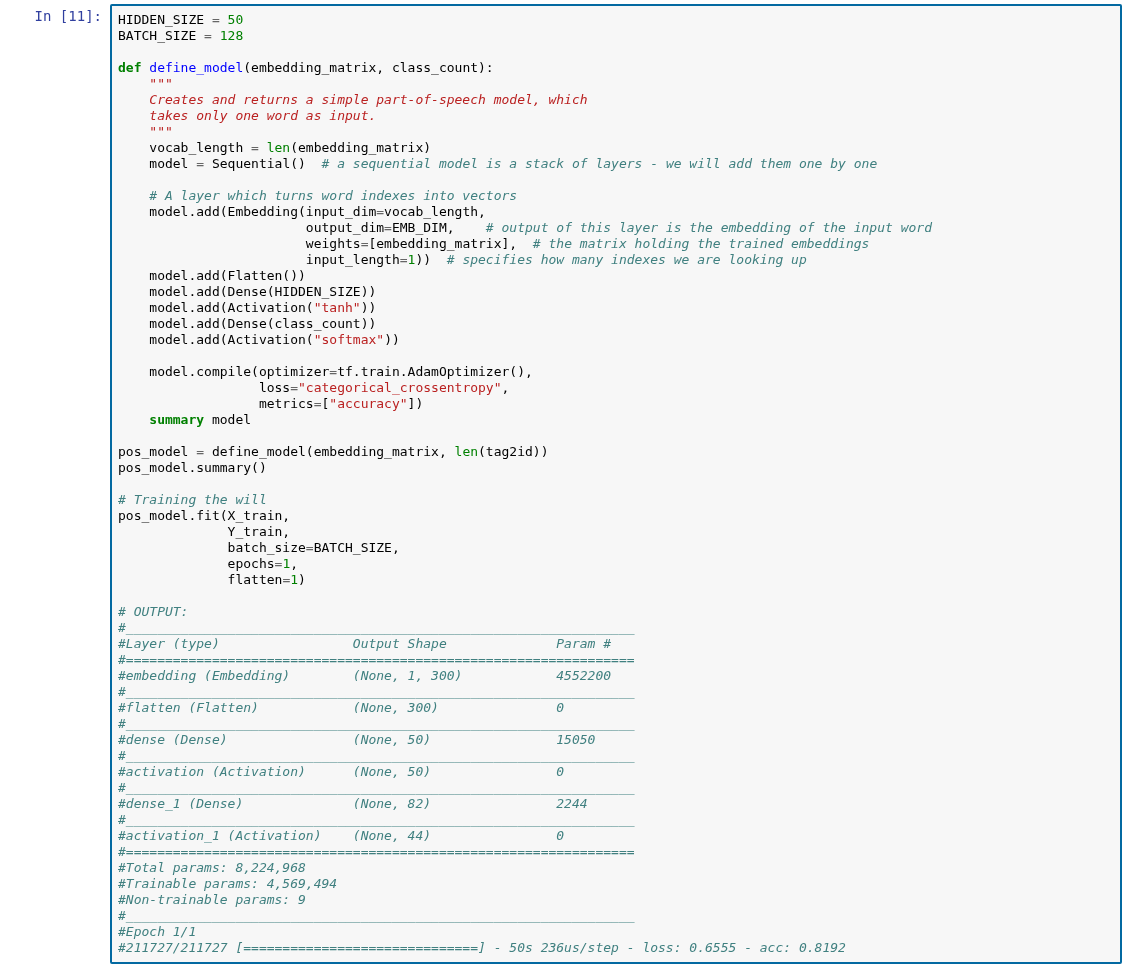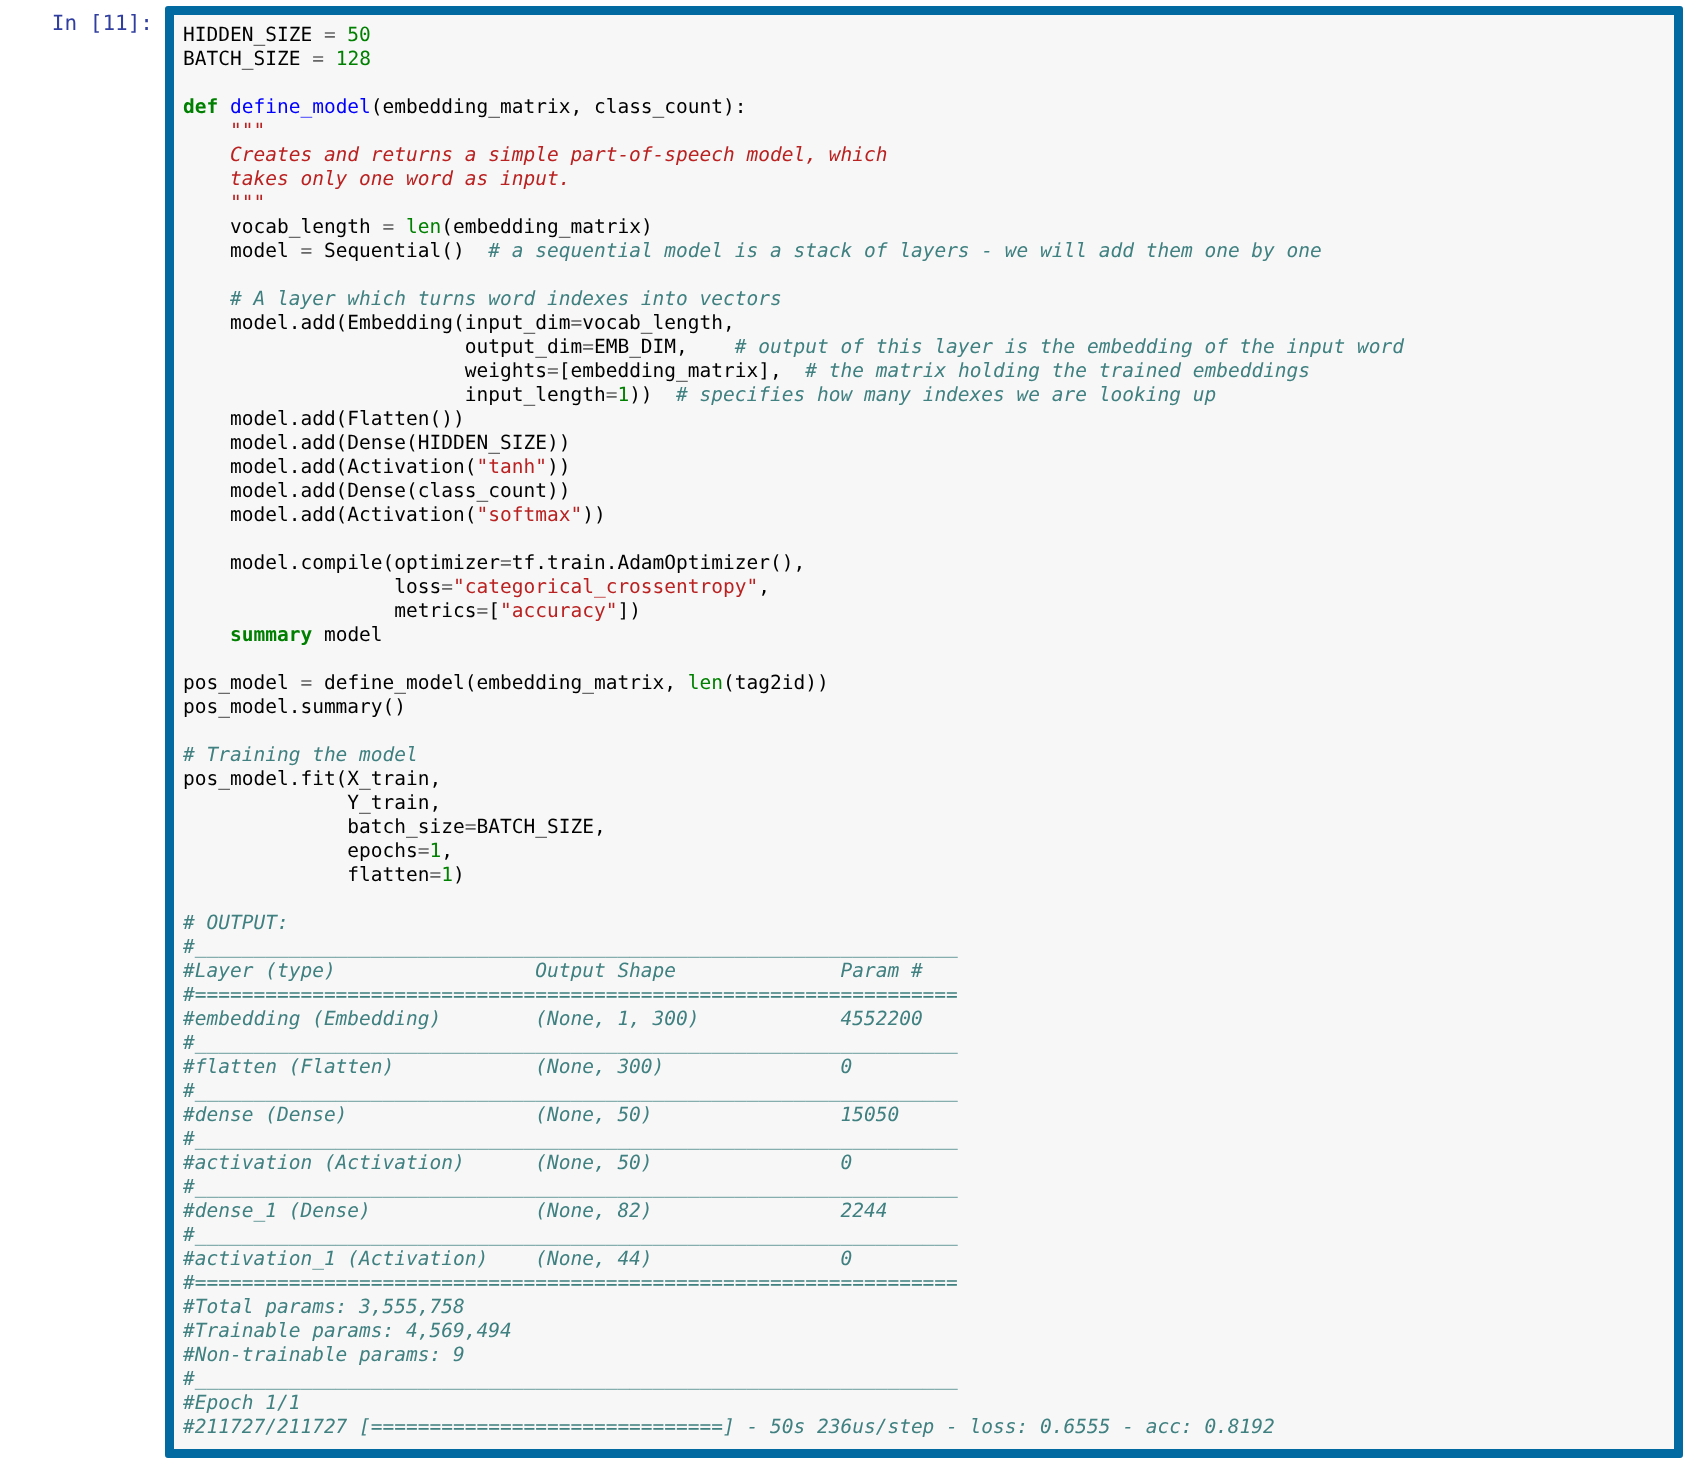--- a/index.html
+++ b/index.html
@@ -17,21 +17,21 @@
   min-width: 96px;
   font-family: monospace;
   font-size: 14px;
   text-align: right;
   padding: 4px 8px 4px 0;
   color: #303F9F;
 }
 .prompt .in { color: #303F9F; text-align: right; }
 .input-area {
   flex: 1;
-  border: 6px solid #0369a1;
+  border: 2px solid #0369a1;
   background: #f7f7f7;
   border-radius: 2px;
   padding: 6px 6px;
   overflow-x: auto;
 }
 pre.code {
   font-family: "DejaVu Sans Mono", Menlo, Consolas, monospace;
   font-size: 13px;
   color: #000;
   line-height: 16px;
@@ -76,21 +76,21 @@
 <span>    model.add(Activation(</span><span class="str">"softmax"</span><span>))</span>
 
 <span>    model.compile(optimizer</span><span class="eq">=</span><span>tf.train.AdamOptimizer(),</span>
 <span>                  loss</span><span class="eq">=</span><span class="str">"categorical_crossentropy"</span>,
 <span>                  metrics</span><span class="eq">=</span><span>[</span><span class="str">"accuracy"</span><span>])</span>
     <span class="kw">summary</span><span> model</span>
 
 <span>pos_model </span><span class="eq">=</span><span> define_model(embedding_matrix, </span><span class="bi">len</span><span>(tag2id))</span>
 <span>pos_model.summary()</span>
 
-<span class="cm"># Training the model</span>
+<span class="cm"># Training the will</span>
 <span>pos_model.fit(X_train,</span>
 <span>              Y_train,</span>
 <span>              batch_size</span><span class="eq">=</span><span>BATCH_SIZE,</span>
 <span>              epochs</span><span class="eq">=</span><span class="num">1</span><span>,</span>
 <span>              flatten</span><span class="eq">=</span><span class="num">1</span><span>)</span>
 
 <span class="cm"># OUTPUT:</span>
 <span class="cm">#_________________________________________________________________</span>
 <span class="cm">#Layer (type)                 Output Shape              Param #   </span>
 <span class="cm">#=================================================================</span>
@@ -99,20 +99,20 @@
 <span class="cm">#flatten (Flatten)            (None, 300)               0         </span>
 <span class="cm">#_________________________________________________________________</span>
 <span class="cm">#dense (Dense)                (None, 50)                15050     </span>
 <span class="cm">#_________________________________________________________________</span>
 <span class="cm">#activation (Activation)      (None, 50)                0         </span>
 <span class="cm">#_________________________________________________________________</span>
 <span class="cm">#dense_1 (Dense)              (None, 82)                2244      </span>
 <span class="cm">#_________________________________________________________________</span>
 <span class="cm">#activation_1 (Activation)    (None, 44)                0         </span>
 <span class="cm">#=================================================================</span>
-<span class="cm">#Total params: 3,555,758</span>
+<span class="cm">#Total params: 8,224,968</span>
 <span class="cm">#Trainable params: 4,569,494</span>
 <span class="cm">#Non-trainable params: 9</span>
 <span class="cm">#_________________________________________________________________</span>
 <span class="cm">#Epoch 1/1</span>
 <span class="cm">#211727/211727 [==============================] - 50s 236us/step - loss: 0.6555 - acc: 0.8192</span></pre>
   </div>
 </div>
 
 </body></html>

